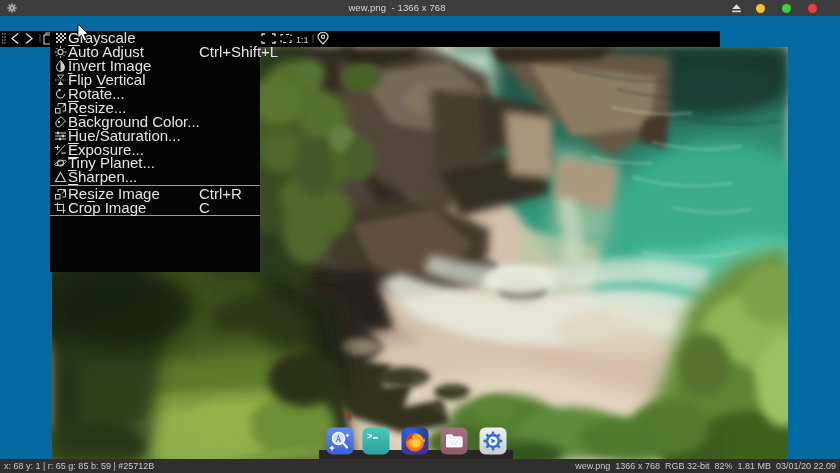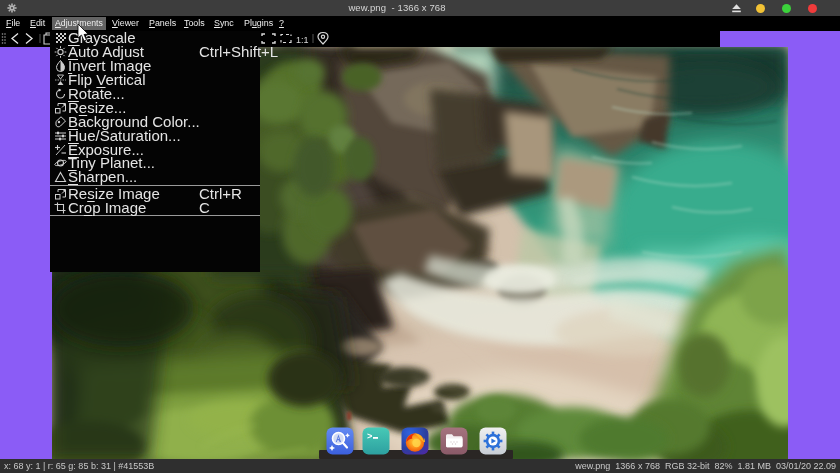--- a/index.html
+++ b/index.html
@@ -1,18 +1,18 @@
 <!DOCTYPE html>
 <html><head>
 <meta charset="utf-8">
 <style>
 * { margin:0; padding:0; box-sizing:border-box; }
 html,body { width:840px; height:473px; background:#000; overflow:hidden;
   font-family:"Liberation Sans", sans-serif; }
-#screen { position:absolute; top:0; left:0; width:840px; height:473px; background:#8b5cf6; }
+#screen { position:absolute; top:0; left:0; width:840px; height:473px; background:#0369a1; }
 
 
 #titlebar { position:absolute; top:0; left:0; width:840px; height:16px; background:#3d3d3d; }
 #title { position:absolute; top:2px; left:0; width:794px; text-align:center; color:#d6d6d6;
   font-size:9.5px; letter-spacing:0.1px; }
 .tb-circle { position:absolute; top:4px; width:9px; height:9px; border-radius:50%; }
 
 
 #menubar { position:absolute; top:16px; left:0; width:840px; height:15px; background:#000; }
 .mi { position:absolute; top:1px; height:13px; line-height:13px; color:#ededed; font-size:8.9px; }
@@ -229,31 +229,20 @@
     <div id="title">wew.png&nbsp; - 1366 x 768</div>
     <svg style="position:absolute;left:731px;top:3px" width="11" height="10" viewBox="0 0 11 10">
       <path d="M1.2,6 L9.8,6 L5.5,1.2 Z" fill="#e0e0e0"></path>
         <rect x="1.2" y="7.6" width="8.6" height="1.6" fill="#e0e0e0"></rect>
     </svg>
     <div class="tb-circle" style="left:756px; background:#f2c235;"></div>
     <div class="tb-circle" style="left:782px; background:#3bd23b;"></div>
     <div class="tb-circle" style="left:808px; background:#f03b3b;"></div>
   </div>
 
-  <div id="menubar">
-    <div class="mi" style="left:6px"><u>F</u>ile</div>
-    <div class="mi" style="left:30px"><u>E</u>dit</div>
-    <div class="mi" id="mi-adj" style="left:52px"><u>A</u>djustments</div>
-    <div class="mi" style="left:112px"><u>V</u>iewer</div>
-    <div class="mi" style="left:149px"><u>P</u>anels</div>
-    <div class="mi" style="left:184px"><u>T</u>ools</div>
-    <div class="mi" style="left:214px"><u>S</u>ync</div>
-    <div class="mi" style="left:244px">Pl<u>u</u>gins</div>
-    <div class="mi" style="left:279px"><u>?</u></div>
-  </div>
 
   <div id="toolbar">
     <svg width="840" height="16" viewBox="0 0 840 16">
       <g fill="#9a9a9a">
         <circle cx="2.5" cy="3" r="0.8"></circle>
           <circle cx="5" cy="3" r="0.8"></circle>
         <circle cx="2.5" cy="6" r="0.8"></circle>
           <circle cx="5" cy="6" r="0.8"></circle>
         <circle cx="2.5" cy="9" r="0.8"></circle>
           <circle cx="5" cy="9" r="0.8"></circle>
@@ -497,21 +486,21 @@
             <line x1="4.6" y1="14" x2="23.4" y2="14"></line>
             <line x1="7.4" y1="7.4" x2="20.6" y2="20.6"></line>
             <line x1="7.4" y1="20.6" x2="20.6" y2="7.4"></line>
           </g>
         </g>
         <circle cx="14" cy="14" r="4.6" fill="#fff"></circle>
         <path d="M12.4,11.4 L17,14 L12.4,16.6 Z" fill="#2d71d9"></path>
       </svg></div>
 
   <div id="statusbar">
-    <span id="status-l">x: 68 y: 1 | r: 65 g: 85 b: 31 | #41553B</span>
+    <span id="status-l">x: 68 y: 1 | r: 65 g: 85 b: 59 | #25712B</span>
     <span id="status-r">wew.png&nbsp; 1366 x 768&nbsp; RGB 32-bit&nbsp; 82%&nbsp; 1.81 MB&nbsp; 03/01/20 22.09</span>
   </div>
 
   <svg style="position:absolute;left:76px;top:23px" width="14" height="20" viewBox="0 0 14 20">
     <path d="M2,1 L2,15 L5.5,12 L8,18 L10.5,17 L8,11.5 L12,11 Z" fill="#fff" stroke="#000" stroke-width="0.8"></path>
   </svg>
 
 </div>
 
 </body></html>

